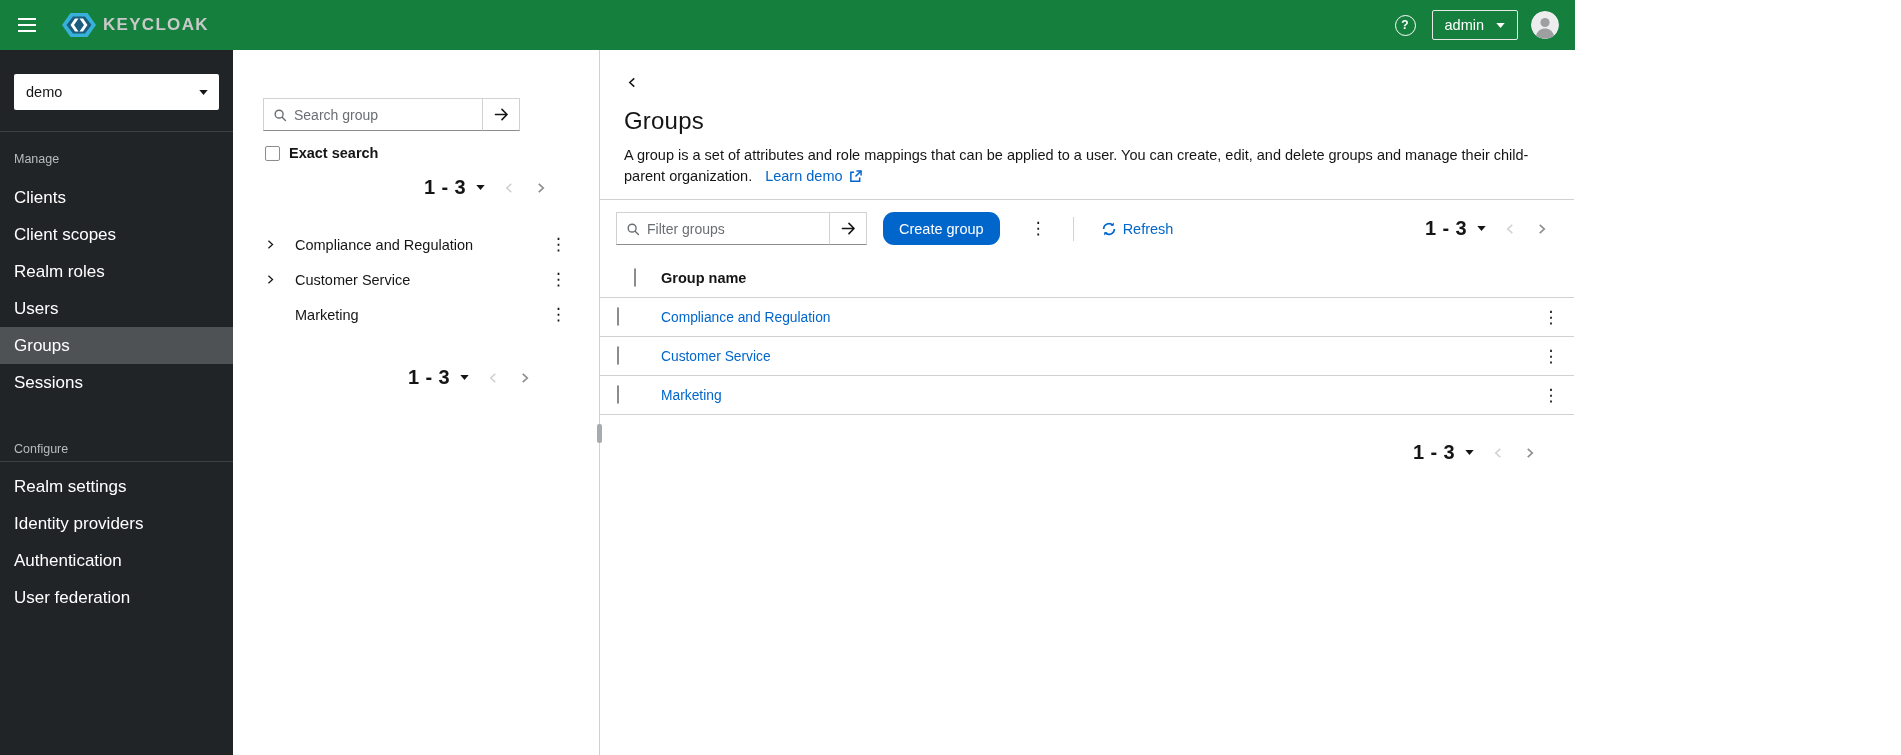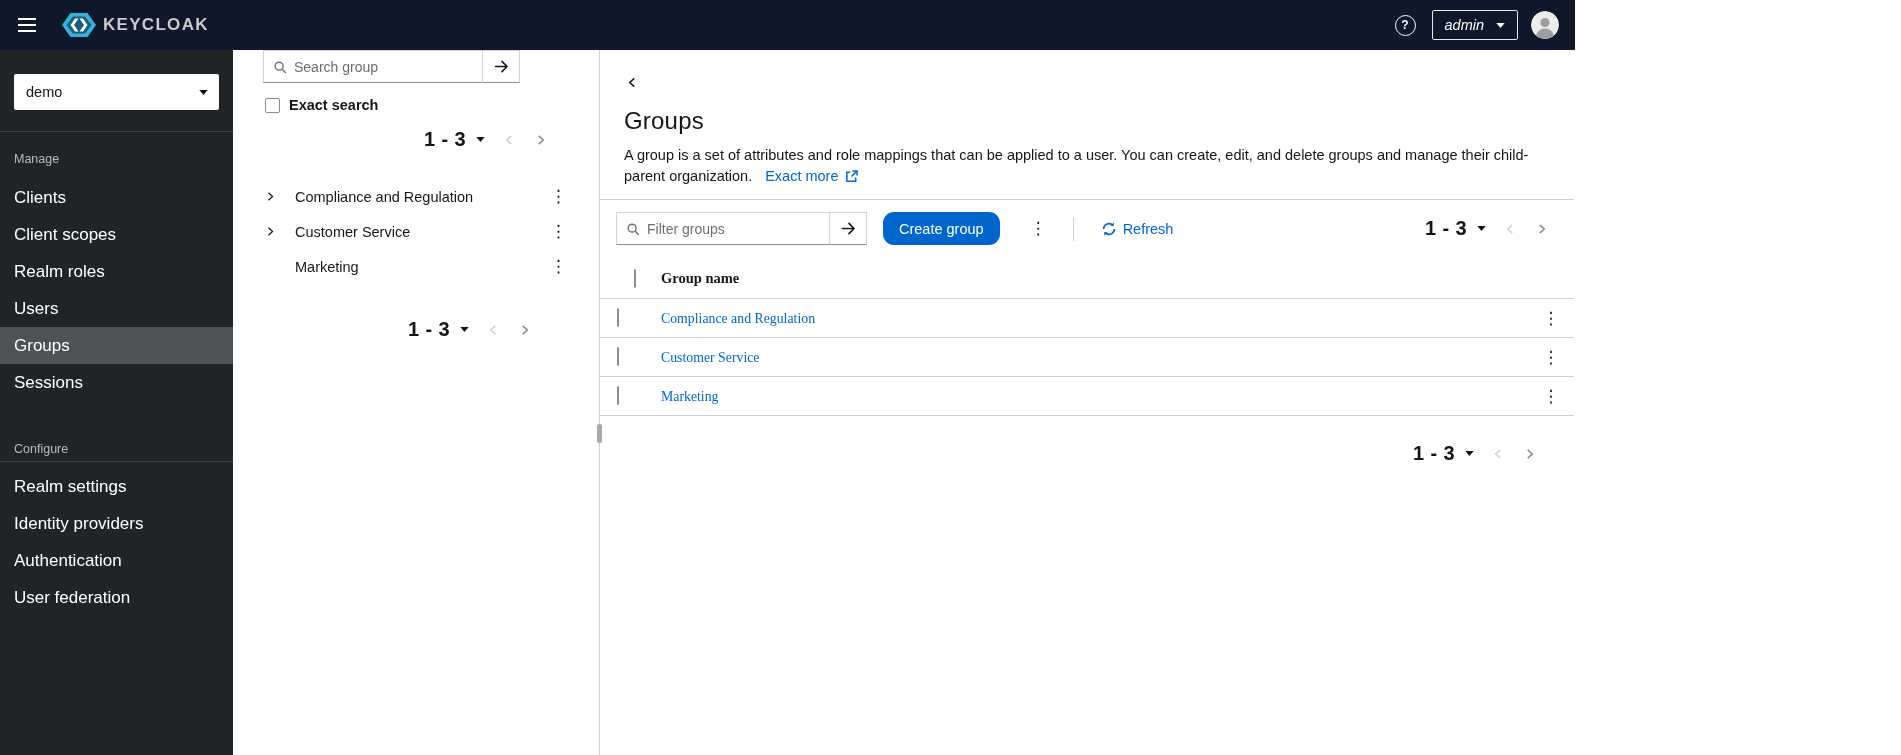--- a/index.html
+++ b/index.html
@@ -5,36 +5,36 @@
   html,body{margin:0;padding:0;}
   body{
     width:1901px;height:755px;overflow:hidden;background:#fff;
     font-family:"Liberation Sans",sans-serif;color:#151515;
   }
   button{font-family:inherit;}
   .canvas{position:relative;width:1901px;height:755px;}
 
   
   .masthead{
-    width:1575px;height:50px;background:#0f172a;box-sizing:border-box;
+    width:1575px;height:50px;background:#15803d;box-sizing:border-box;
     display:flex;align-items:center;padding:0 16px 0 8px;
   }
   .hamburger{background:none;border:none;cursor:pointer;display:flex;flex-direction:column;gap:4px;padding:10px;}
   .hamburger span{width:18px;height:2px;background:#fff;display:block;}
   .brand{display:flex;align-items:center;gap:7px;margin-left:16px;cursor:pointer;}
   .brand-text{color:#c9c9c9;font-size:17px;font-weight:700;letter-spacing:1.3px;}
   .mast-tools{margin-left:auto;display:flex;align-items:center;}
   .help-btn{background:none;border:none;cursor:pointer;padding:0;margin-right:16px;display:flex;}
   .q-circle{
     width:19px;height:19px;border-radius:50%;border:1.6px solid #fff;color:#fff;
     font-size:12px;font-weight:700;display:flex;align-items:center;justify-content:center;
   }
   .user-dd{
     display:flex;align-items:center;gap:12px;background:transparent;color:#fff;
-    border:1px solid #e8e8e8;border-radius:2px;padding:6px 12px;font-size:14.5px;cursor:pointer;font-style:italic;
+    border:1px solid #e8e8e8;border-radius:2px;padding:6px 12px;font-size:14.5px;cursor:pointer;
   }
   .avatar{width:28px;height:28px;border-radius:50%;overflow:hidden;margin-left:13px;cursor:pointer;flex-shrink:0;}
 
   
   .page-body{display:flex;width:1575px;height:705px;}
 
   
   .sidebar{width:233px;flex-shrink:0;background:#212427;box-sizing:border-box;padding-top:16px;}
   .realm-select{
     margin:8px 14px 0;height:36px;background:#fff;border-radius:2px;cursor:pointer;
@@ -43,21 +43,21 @@
   }
   .side-hr{border:none;border-top:1px solid #3c3f42;margin:21px 0 0;}
   .nav-title{padding:20px 14px 13px;font-size:12.5px;color:#b8bbbe;}
   .nav-title.second{padding:41px 14px 5px;}
   .nav-list{list-style:none;margin:0;padding:0;}
   .nav-item{display:block;padding:8.5px 14px;font-size:17px;color:#fff;cursor:pointer;text-decoration:none;}
   .nav-item.current{background:#4f5255;}
   .cfg-hr{border:none;border-top:1px solid #3c3f42;margin:0 0 6px;}
 
   
-  .tree-panel{width:366px;flex-shrink:0;background:#fff;box-sizing:border-box;}
+  .tree-panel{width:366px;flex-shrink:0;background:#fff;box-sizing:border-box;padding-top:48px;}
   .search-row{display:flex;margin-left:30px;width:257px;height:33px;box-sizing:border-box;}
   .input-wrap{
     position:relative;flex:1;border:1px solid #d2d2d2;border-bottom-color:#8a8d90;
     background:#fff;display:flex;align-items:center;box-sizing:border-box;
   }
   .input-wrap .s-icon{position:absolute;left:9px;color:#6a6e73;display:flex;}
   .input-wrap input{
     border:none;outline:none;width:100%;padding:0 8px 0 30px;font-size:14px;
     font-family:inherit;color:#151515;background:transparent;
   }
@@ -101,21 +101,21 @@
   .filter-row{display:flex;width:251px;height:33px;box-sizing:border-box;border-radius:12px;}
   .create-btn{
     margin-left:16px;height:33px;padding:0 16px;background:#0066cc;color:#fff;border:none;
     font-size:14.5px;cursor:pointer;border-radius:11px;
   }
   .toolbar .kebab{margin-left:26px;}
   .vdiv{width:1px;height:24px;background:#d2d2d2;margin:0 22px;}
   .refresh-btn{display:flex;align-items:center;gap:7px;background:none;border:none;color:#0066cc;font-size:14.5px;cursor:pointer;padding:4px 6px;}
   .toolbar .pagination{margin-left:auto;}
 
-  table.groups-table{width:100%;border-collapse:collapse;font-family:Liberation Serif, serif;}
+  table.groups-table{width:100%;border-collapse:collapse;}
   .groups-table tr{border-bottom:1px solid #d2d2d2;}
   .groups-table th,.groups-table td{padding:0;}
   .col-check{width:36px;padding-left:17px !important;}
   .groups-table th.col-name{text-align:left;font-size:14.5px;font-weight:700;padding:11px 8px;}
   .groups-table td.cell-name{padding:10px 8px;}
   .cell-name a{color:#0066cc;font-size:13.8px;text-decoration:none;cursor:pointer;}
   .col-kebab{width:46px;text-align:center;}
   .pag-table-bottom{margin:22px 28px 0 0;}
 
   svg{display:block;}
@@ -305,21 +305,21 @@
       <button class="collapse-btn">
         <svg width="12" height="13" viewBox="0 0 16 16">
             <path d="M11 2.5L5 8l6 5.5" fill="none" stroke="currentColor" stroke-width="2"></path>
           </svg>
       </button>
 
       <div class="page-header">
         <h1 class="page-title">Groups</h1>
         <p class="description">
           <span>A group is a set of attributes and role mappings that can be applied to a user. You can create, edit, and delete groups and manage their child-parent organization.</span><a class="learn-more">
-              <span>Exact more</span>
+              <span>Learn demo</span>
               <svg width="13" height="13" viewBox="0 0 14 14" fill="none">
                 <path d="M5.5 2.5H2v9.5h9.5V8" stroke="#0066cc" stroke-width="1.6"></path>
                 <path d="M8 1h5v5" stroke="#0066cc" stroke-width="1.6"></path>
                 <path d="M12.6 1.4L7 7" stroke="#0066cc" stroke-width="1.6"></path>
               </svg>
             </a>
         </p>
       </div>
 
       <div class="toolbar">

